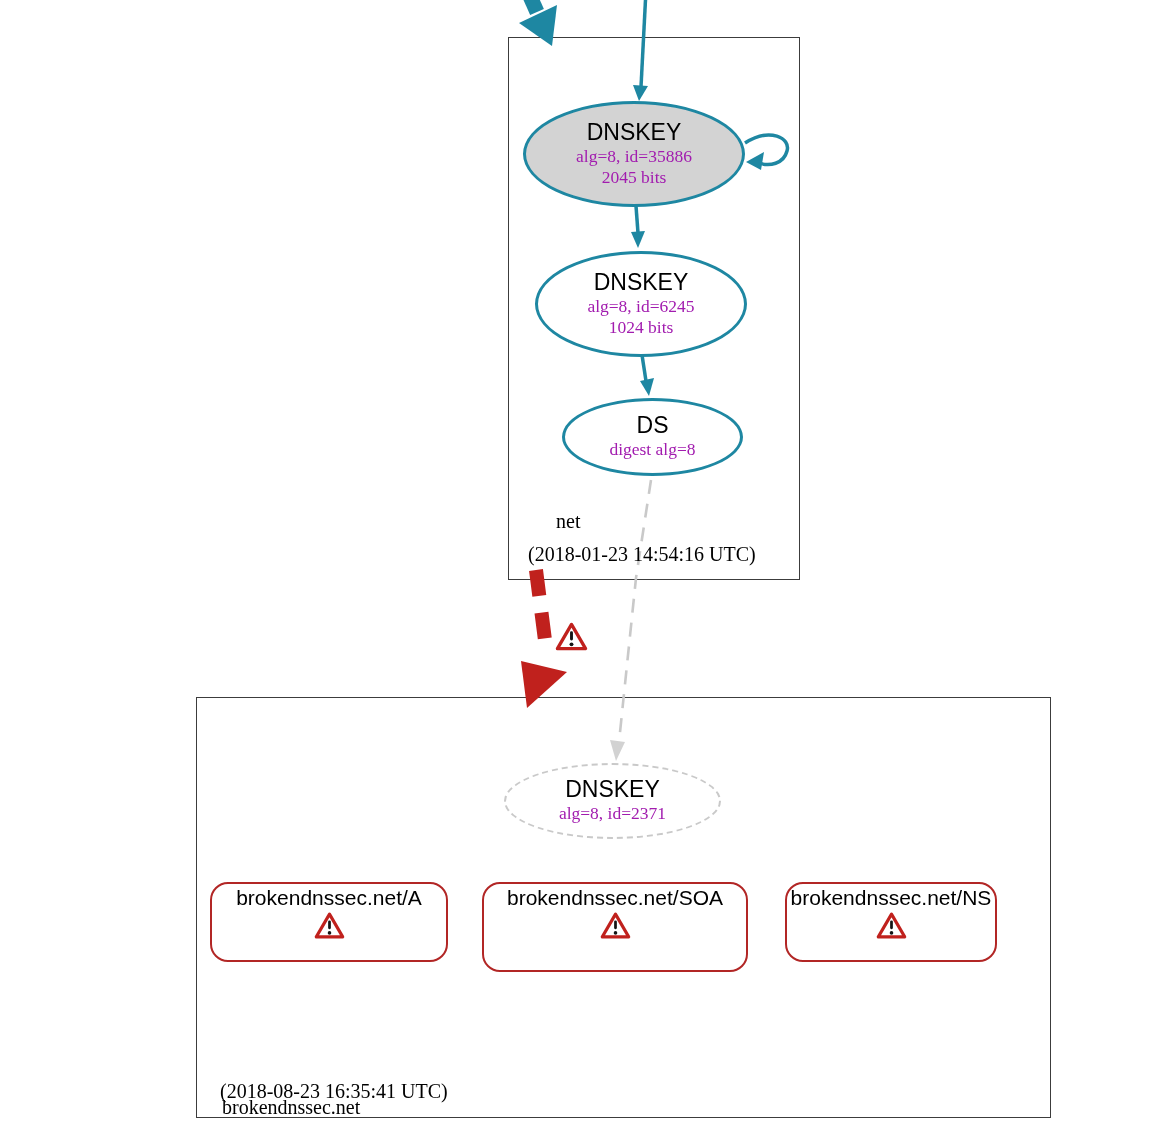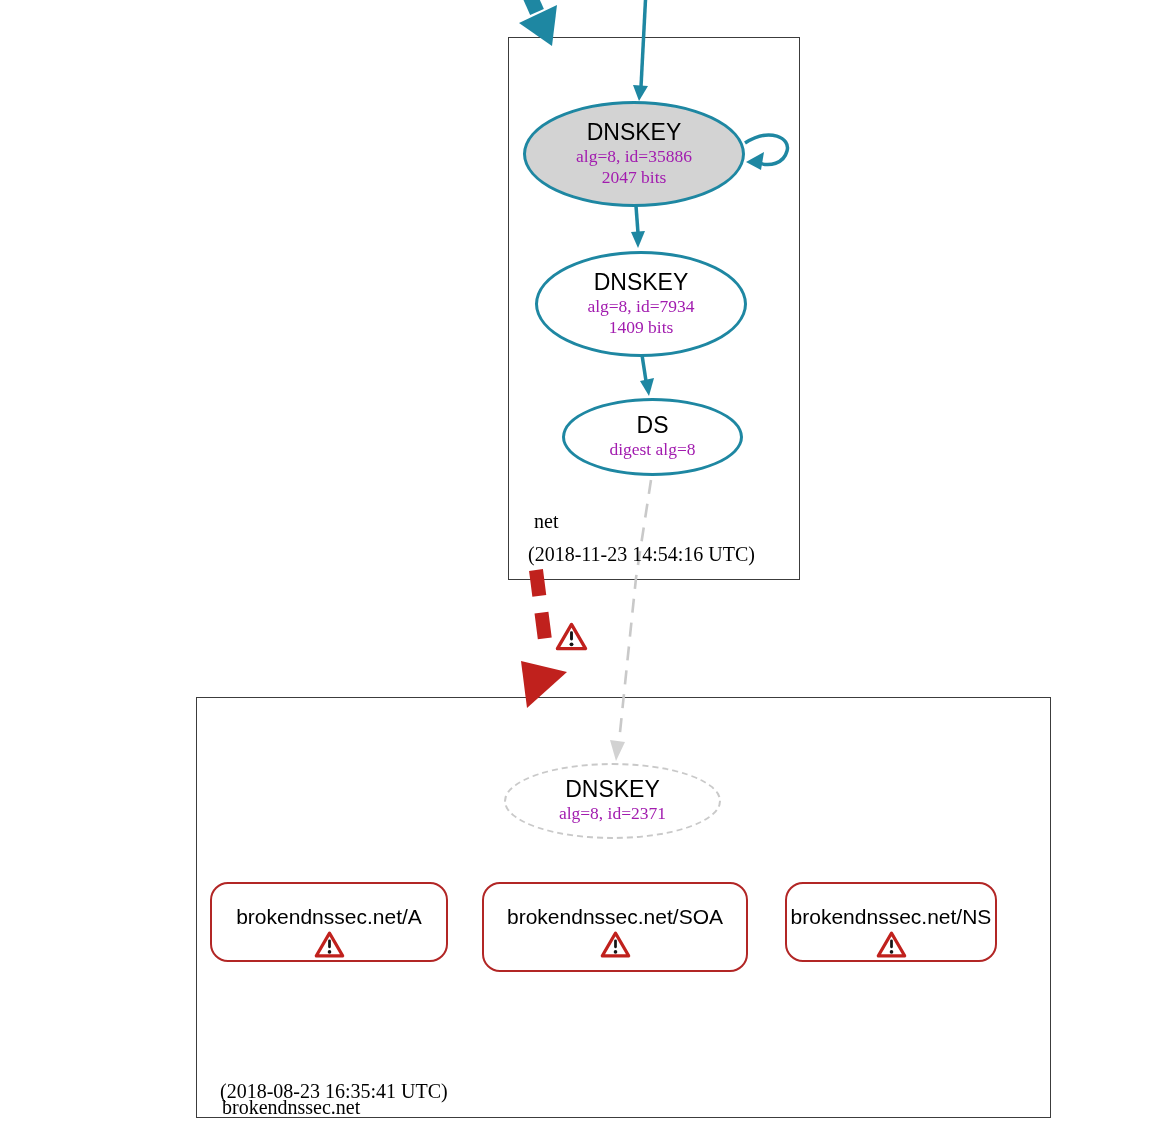--- a/index.html
+++ b/index.html
@@ -39,21 +39,21 @@
   .node-detail{
     font-family:"Liberation Serif", serif;
     font-size:17.5px;color:#a21caf;line-height:1.22;
   }
   .rrset{
     position:absolute;
     border:2.6px solid #b22625;
     border-radius:18px;
     background:#ffffff;
     display:flex;flex-direction:column;align-items:center;
-    padding-top:21px;box-sizing:border-box;
+    padding-top:2px;box-sizing:border-box;
     z-index:3;
   }
   .rrset-label{
     font-family:"Liberation Sans", sans-serif;
     font-size:21px;color:#000;line-height:1.1;
     white-space:nowrap;
   }
   .rrset .warn{margin-top:2px;}
   .zone-label{
     position:absolute;z-index:3;
@@ -107,36 +107,36 @@
 
     <g>
       <line x1="536" y1="570" x2="546" y2="648" stroke="#c0211d" stroke-width="14" stroke-dasharray="26 17"></line>
       <polygon points="527,708 521,661 567,672" fill="#c0211d"></polygon>
     </g>
   </svg>
 
   <div class="node ellipse ksk" style="left:523px;top:101px;width:222px;height:106px;">
     <div class="node-title">DNSKEY</div>
     <div class="node-detail">alg=8, id=35886</div>
-    <div class="node-detail">2047 bits</div>
+    <div class="node-detail">2045 bits</div>
   </div>
 
   <div class="node ellipse" style="left:535px;top:251px;width:212px;height:106px;">
     <div class="node-title">DNSKEY</div>
-    <div class="node-detail">alg=8, id=7934</div>
-    <div class="node-detail">1409 bits</div>
+    <div class="node-detail">alg=8, id=6245</div>
+    <div class="node-detail">1024 bits</div>
   </div>
 
   <div class="node ellipse" style="left:562px;top:398px;width:181px;height:78px;">
     <div class="node-title">DS</div>
     <div class="node-detail">digest alg=8</div>
   </div>
 
-  <div class="zone-label" style="left:534px;top:510px;">net</div>
-  <div class="zone-label" style="left:528px;top:543px;">(2018-11-23 14:54:16 UTC)</div>
+  <div class="zone-label" style="left:556px;top:510px;">net</div>
+  <div class="zone-label" style="left:528px;top:543px;">(2018-01-23 14:54:16 UTC)</div>
 
   <span class="warn warn-floating">
     <svg width="33" height="31" viewBox="0 0 34 31">
       <path d="M17 3 L31.5 28 L2.5 28 Z" fill="#ffffff" stroke="#c0211d" stroke-width="3.4" stroke-linejoin="round"></path>
       <rect x="15.5" y="10" width="3" height="9.5" rx="1.4" fill="#151515"></rect>
       <circle cx="17" cy="23.6" r="2" fill="#151515"></circle>
     </svg>
   </span>
 
   <div class="node ellipse dashed" style="left:504px;top:763px;width:217px;height:76px;">

